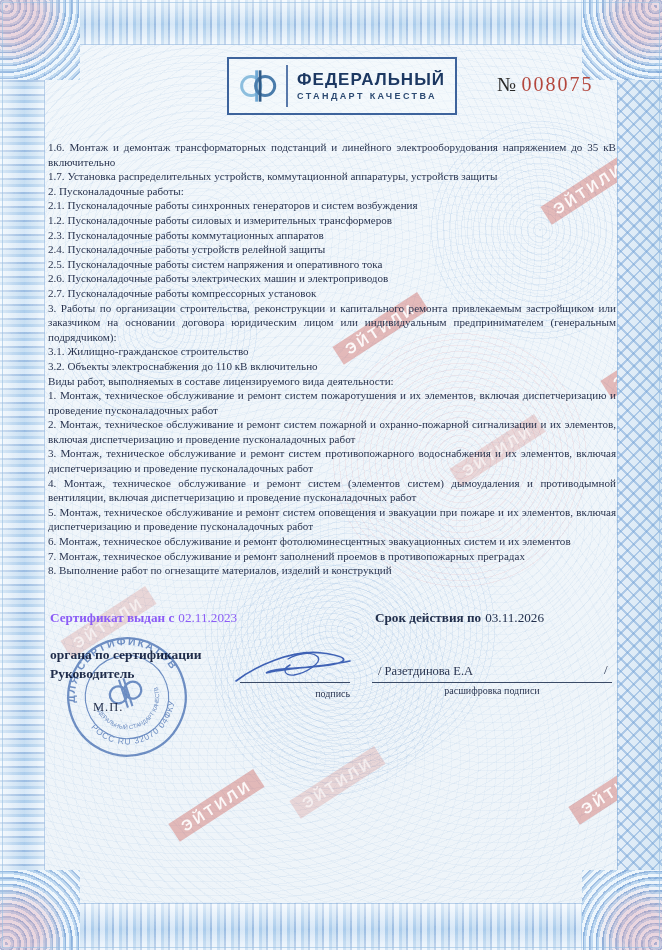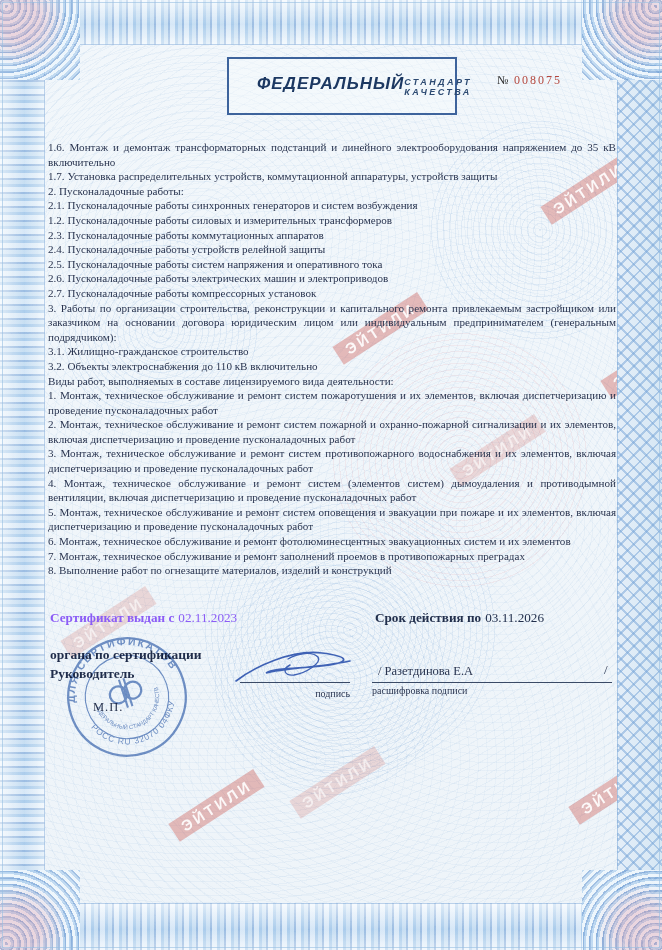--- a/index.html
+++ b/index.html
@@ -62,24 +62,24 @@
   .corner.br{right:0;bottom:0;transform:scale(-1,-1);}
   .edgeline{position:absolute;inset:2px;border:1px solid rgba(150,190,225,.6);z-index:3;pointer-events:none;}
 
   
   .logo-box{
     position:absolute;left:227px;top:57px;width:230px;height:58px;z-index:4;
     border:2px solid #3d639c;background:rgba(246,250,253,.45);
     display:flex;align-items:center;padding:4px 10px;box-sizing:border-box;gap:9px;
   }
   .logo-divider{width:2px;height:42px;background:#3d639c;opacity:.85;}
-  .logo-text{display:flex;flex-direction:row;line-height:1.05;font-family:"Liberation Sans","DejaVu Sans",sans-serif;font-style:italic;}
+  .logo-text{display:flex;flex-direction:column;line-height:1.05;font-family:"Liberation Sans","DejaVu Sans",sans-serif;}
   .logo-title{font-size:17px;font-weight:bold;letter-spacing:1px;color:#1c3862;}
   .logo-subtitle{font-size:9px;font-weight:bold;letter-spacing:2.4px;color:#2c4a72;margin-top:3px;}
-  .cert-number{position:absolute;left:497px;top:73px;z-index:4;font-size:12px;color:#2a2a2a;letter-spacing:.5px;}
+  .cert-number{position:absolute;left:497px;top:73px;z-index:4;font-size:20px;color:#2a2a2a;letter-spacing:.5px;}
   .cert-number .digits{color:#b4473d;letter-spacing:2px;margin-left:5px;}
 
   
   .body-text{
     position:absolute;left:48px;top:140px;width:568px;z-index:2;
     font-size:11.1px;line-height:14.6px;color:#2a3550;text-align:justify;
   }
   .body-text p{margin:0;}
 
   
@@ -88,21 +88,21 @@
   .validity-row{position:absolute;left:375px;top:610px;font-size:13.2px;color:#222f4c;}
   .lbl-bold{font-weight:bold;}
   .date-val{margin-left:4px;font-weight:normal;}
   .role{position:absolute;left:50px;top:645px;font-size:13.5px;font-weight:bold;color:#1f2c4a;line-height:19px;}
   .mp{position:absolute;left:93px;top:700px;font-size:12.5px;color:#2a3550;letter-spacing:1px;}
   .sig-line{position:absolute;left:240px;top:682px;width:110px;border-top:1px solid #3a4a66;}
   .sig-caption{position:absolute;left:240px;top:688px;width:110px;text-align:right;font-size:10px;color:#2a3550;}
   .name-line{position:absolute;left:372px;top:682px;width:240px;border-top:1px solid #3a4a66;}
   .name-text{position:absolute;left:378px;top:664px;font-size:12.5px;color:#2a3550;}
   .name-slash{position:absolute;left:604px;top:662px;font-size:13px;color:#2a3550;}
-  .name-caption{position:absolute;left:372px;top:685px;width:240px;font-size:10px;color:#2a3550;}
+  .name-caption{position:absolute;left:372px;top:685px;width:240px;text-align:center;font-size:10px;color:#2a3550;}
   .signature-svg{position:absolute;left:232px;top:643px;z-index:5;}
 
   
   .stamp{
     position:absolute;left:56px;top:626px;width:142px;height:142px;z-index:5;
     opacity:.78;mix-blend-mode:multiply;transform:rotate(-18deg);
   }
 
   
   .wm{

